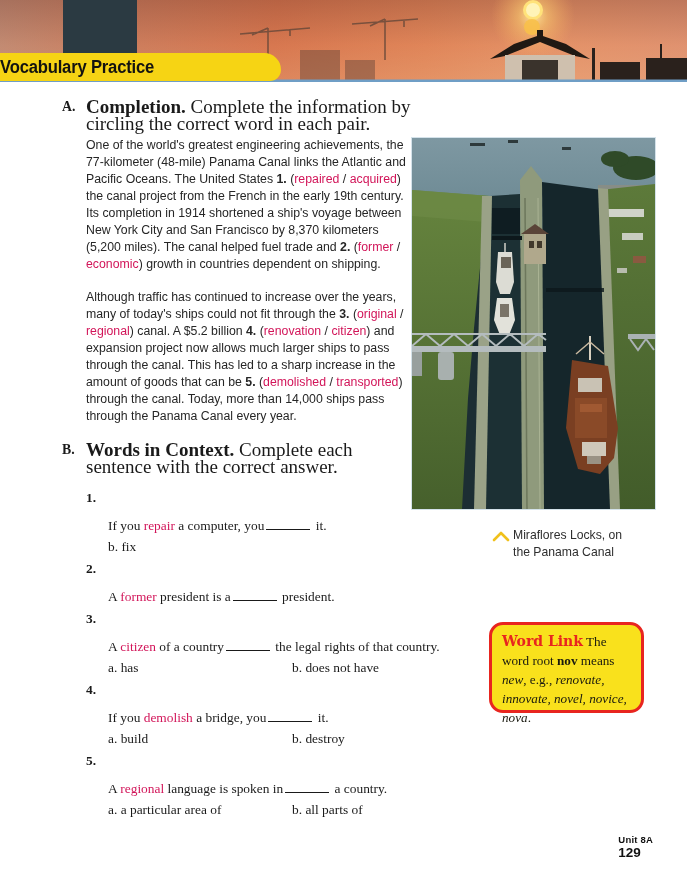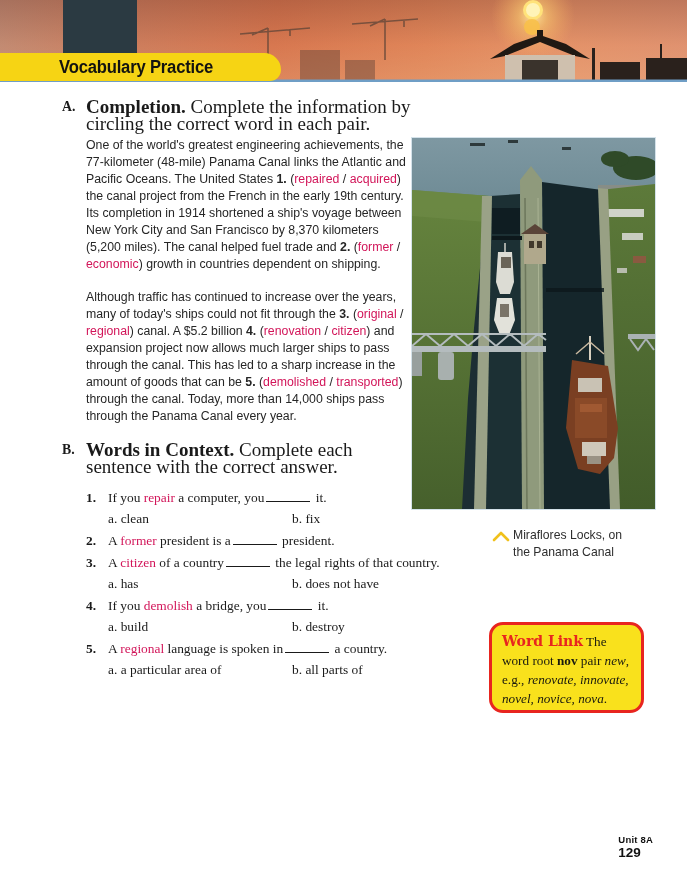--- a/index.html
+++ b/index.html
@@ -6,38 +6,38 @@
   .page{position:relative;width:687px;height:885px;background:#ffffff;overflow:hidden;
         font-family:"Liberation Serif",serif;color:#1a1a1a;}
 
   
   .header{position:absolute;left:0;top:0;width:687px;height:82px;
     background:linear-gradient(95deg,#bd8873 0%,#c87a5c 18%,#d4734d 40%,#dd8257 62%,#e29067 80%,#dd9070 100%);}
   .header .sky-tint{position:absolute;inset:0;
     background:linear-gradient(180deg,rgba(110,55,40,.28) 0%,rgba(255,170,110,.08) 55%,rgba(255,205,150,.22) 100%);}
   .header svg{position:absolute;left:0;top:0;}
   .banner{position:absolute;left:0;top:53px;width:281px;height:28px;background:#f6d414;
-    border-radius:0 18px 12px 0;display:flex;align-items:center;padding-left:59px;box-sizing:border-box;z-index:3;}
+    border-radius:0 18px 12px 0;display:flex;align-items:center;box-sizing:border-box;z-index:3;}
   .banner-text{font-family:"Liberation Sans",sans-serif;font-weight:700;font-size:17.5px;color:#131310;
     letter-spacing:-.2px;transform:scaleX(.95);transform-origin:left center;white-space:nowrap;}
 
   
   .leftcol{position:absolute;left:62px;top:98px;width:352px;}
   .section{display:flex;}
   .sec-label{width:24px;font-weight:bold;font-size:13.8px;line-height:17px;}
   .sec-body{flex:1;font-size:19px;line-height:17px;}
   .sec-title{font-weight:bold;}
   .passage{margin:5px 0 0 24px;width:322px;font-family:"Liberation Sans",sans-serif;
     font-size:12.3px;line-height:17px;color:#262626;}
   .passage p{margin:0 0 16px 0;}
   .questions{margin:12px 0 0 24px;width:336px;}
   .question{margin-bottom:1px;}
   .q-sent{display:flex;font-size:13.4px;line-height:21px;}
   .q-num{width:22px;font-weight:bold;flex:0 0 22px;}
-  .q-text{flex:1;white-space:nowrap;}
+  .q-text{flex:1;white-space:nowrap;margin-top:28px;}
   .answers{display:flex;margin-left:22px;font-size:13.4px;line-height:21px;margin-bottom:1px;}
   .opt-a{width:184px;}
   .opt-b{flex:1;}
 
   
   .seg-b{font-weight:bold;}
   .seg-rb{font-weight:normal;color:#d21559;text-align:center;}
   .seg-i{font-style:italic;}
   .seg-blank{display:inline-block;width:44px;height:2px;border-bottom:1.3px solid #1a1a1a;
     vertical-align:baseline;margin:0 2px;}
@@ -136,21 +136,20 @@
       <div class="sec-body"><span class="sec-title">Words in Context.</span><span>  Complete each sentence with the correct answer.</span></div>
     </div>
 
     <div class="questions" id="questions">
         <div class="question">
           <div class="q-sent">
             <div class="q-num">1.</div>
             <div class="q-text"><span>If you </span><span class="seg-rb">repair</span><span> a computer, you</span><span class="seg-blank"></span><span> it.</span></div>
           </div>
           <div class="answers">
-            <div class="opt-a">a. clean</div>
             <div class="opt-b">b. fix</div>
           </div>
         </div>
         <div class="question">
           <div class="q-sent">
             <div class="q-num">2.</div>
             <div class="q-text"><span>A </span><span class="seg-rb">former</span><span> president is a</span><span class="seg-blank"></span><span> president.</span></div>
           </div>
         </div>
         <div class="question">
@@ -292,21 +291,21 @@
     <span class="caret">
       <svg width="18" height="12" viewBox="0 0 18 12">
           <polyline points="2,10 9,3 16,10" fill="none" stroke="#f0c11c" stroke-width="2.6" stroke-linecap="round" stroke-linejoin="round"></polyline>
         </svg>
     </span>
     <span class="cap-text">Miraflores Locks, on</span>
     <span class="cap-text">the Panama Canal</span>
   </div>
 
   <div class="wordlink">
-    <span><span class="seg-wl">Word Link</span><span> The word root </span><span class="seg-b">nov</span><span> pair </span><span class="seg-i">new</span><span>, e.g., </span><span class="seg-i">renovate, innovate, novel, novice, nova</span><span>.</span></span>
+    <span><span class="seg-wl">Word Link</span><span> The word root </span><span class="seg-b">nov</span><span> means </span><span class="seg-i">new</span><span>, e.g., </span><span class="seg-i">renovate, innovate, novel, novice, nova</span><span>.</span></span>
   </div>
 
   <div class="footer">
     <span class="unit">Unit 8A</span>
     <span class="pagenum">129</span>
   </div>
 
 </div>
 
 </body></html>

